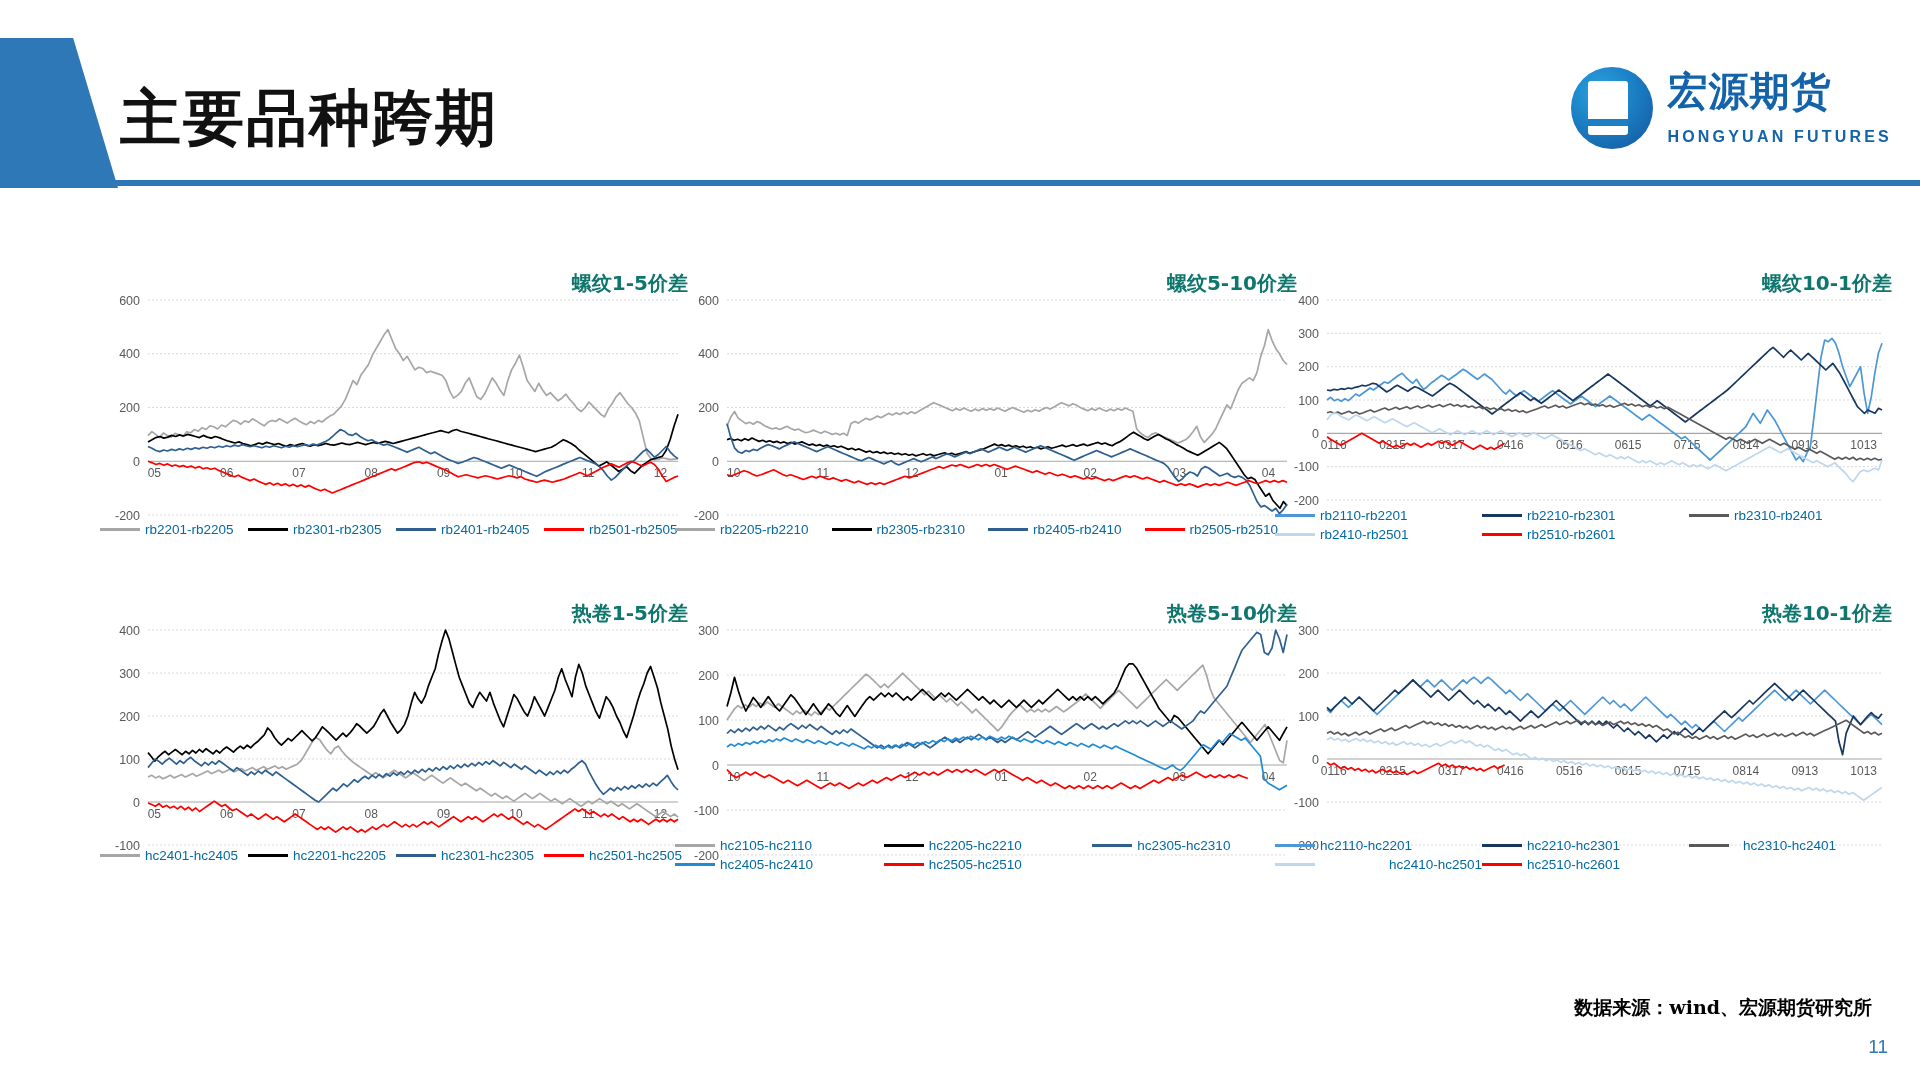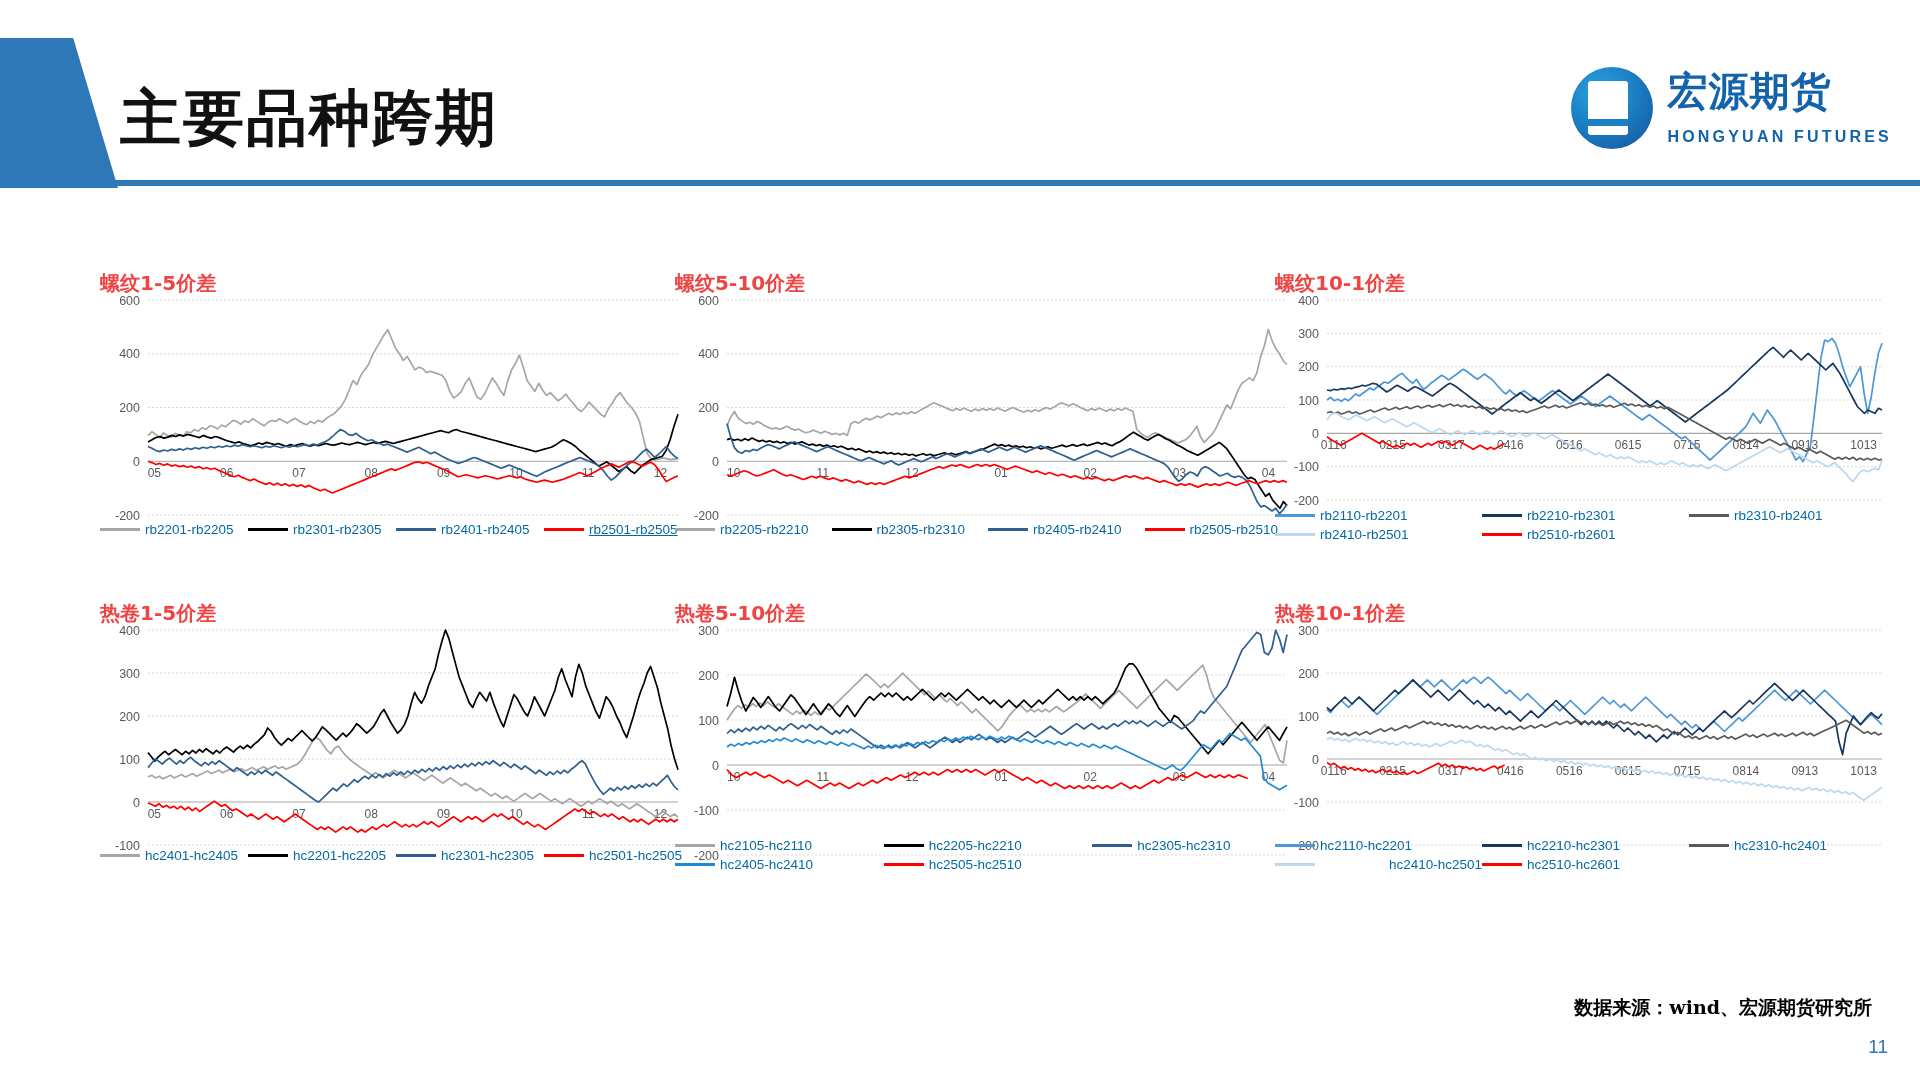--- a/index.html
+++ b/index.html
@@ -53,22 +53,22 @@
     font-family:"DejaVu Sans","Liberation Sans",sans-serif;line-height:1.05;
   }
   #logo-en{
     font-size:16px;font-weight:bold;color:#1363ab;letter-spacing:3.2px;
     margin-top:16px;
   }
   
   #charts{position:absolute;left:0;top:250px;width:1920px;height:690px;}
   .chart-card{position:absolute;}
   .chart-title{
-    position:absolute;width:100%;text-align:left;top:0;
-    font-size:20px;font-weight:bold;color:#ef4444;
+    position:absolute;width:100%;text-align:right;top:0;
+    font-size:20px;font-weight:bold;color:#0f766e;
     font-family:"DejaVu Sans","Liberation Sans",sans-serif;
     white-space:nowrap;
   }
   .chart-svg{position:absolute;left:0;top:22px;}
   .legend{
     position:absolute;left:0;
     display:flex;flex-wrap:wrap;
     font-size:13.5px;color:#0369a1;
     font-family:"Liberation Sans","DejaVu Sans",sans-serif;
   }
@@ -141,21 +141,21 @@
           <span>rb2201-rb2205</span>
         </div>
         <div class="legend-item" style="width: 25%; margin-bottom: 4px;">
           <span class="legend-swatch" style="background: rgb(0, 0, 0);"></span>
           <span>rb2301-rb2305</span>
         </div>
         <div class="legend-item" style="width: 25%; margin-bottom: 4px;">
           <span class="legend-swatch" style="background: rgb(46, 95, 143);"></span>
           <span>rb2401-rb2405</span>
         </div>
-        <div class="legend-item" style="width: 25%; margin-bottom: 4px; text-decoration: underline;">
+        <div class="legend-item" style="width: 25%; margin-bottom: 4px;">
           <span class="legend-swatch" style="background: rgb(255, 0, 0);"></span>
           <span>rb2501-rb2505</span>
         </div>
       </div>
     </div>
     <div class="chart-card" style="left: 675px; top: 20px; width: 622px;">
       <div class="chart-title">螺纹5-10价差</div>
       <svg class="chart-svg" width="626" height="249" viewBox="0 0 626 249">
         <line x1="52" x2="612" y1="223" y2="223" stroke="#d9d9d9" stroke-width="1" stroke-dasharray="2,2"></line>
         <text class="tick" x="44" y="227.5" text-anchor="end">-200</text>
@@ -385,21 +385,21 @@
       </svg>
       <div class="legend" style="top: 238px; width: 621px;">
         <div class="legend-item" style="width: 33.3333%; margin-bottom: 4px;">
           <span class="legend-swatch" style="background: rgb(77, 151, 214);"></span>
           <span>hc2110-hc2201</span>
         </div>
         <div class="legend-item" style="width: 33.3333%; margin-bottom: 4px;">
           <span class="legend-swatch" style="background: rgb(23, 55, 94);"></span>
           <span>hc2210-hc2301</span>
         </div>
-        <div class="legend-item" style="width: 33.3333%; margin-bottom: 4px;">
+        <div class="legend-item" style="width: 33.3333%; margin-bottom: 4px; gap: 9px;">
           <span class="legend-swatch" style="background: rgb(89, 89, 89);"></span>
           <span>hc2310-hc2401</span>
         </div>
         <div class="legend-item" style="width: 33.3333%; margin-bottom: 4px; justify-content: space-between;">
           <span class="legend-swatch" style="background: rgb(189, 215, 238);"></span>
           <span>hc2410-hc2501</span>
         </div>
         <div class="legend-item" style="width: 33.3333%; margin-bottom: 4px;">
           <span class="legend-swatch" style="background: rgb(255, 0, 0);"></span>
           <span>hc2510-hc2601</span>

